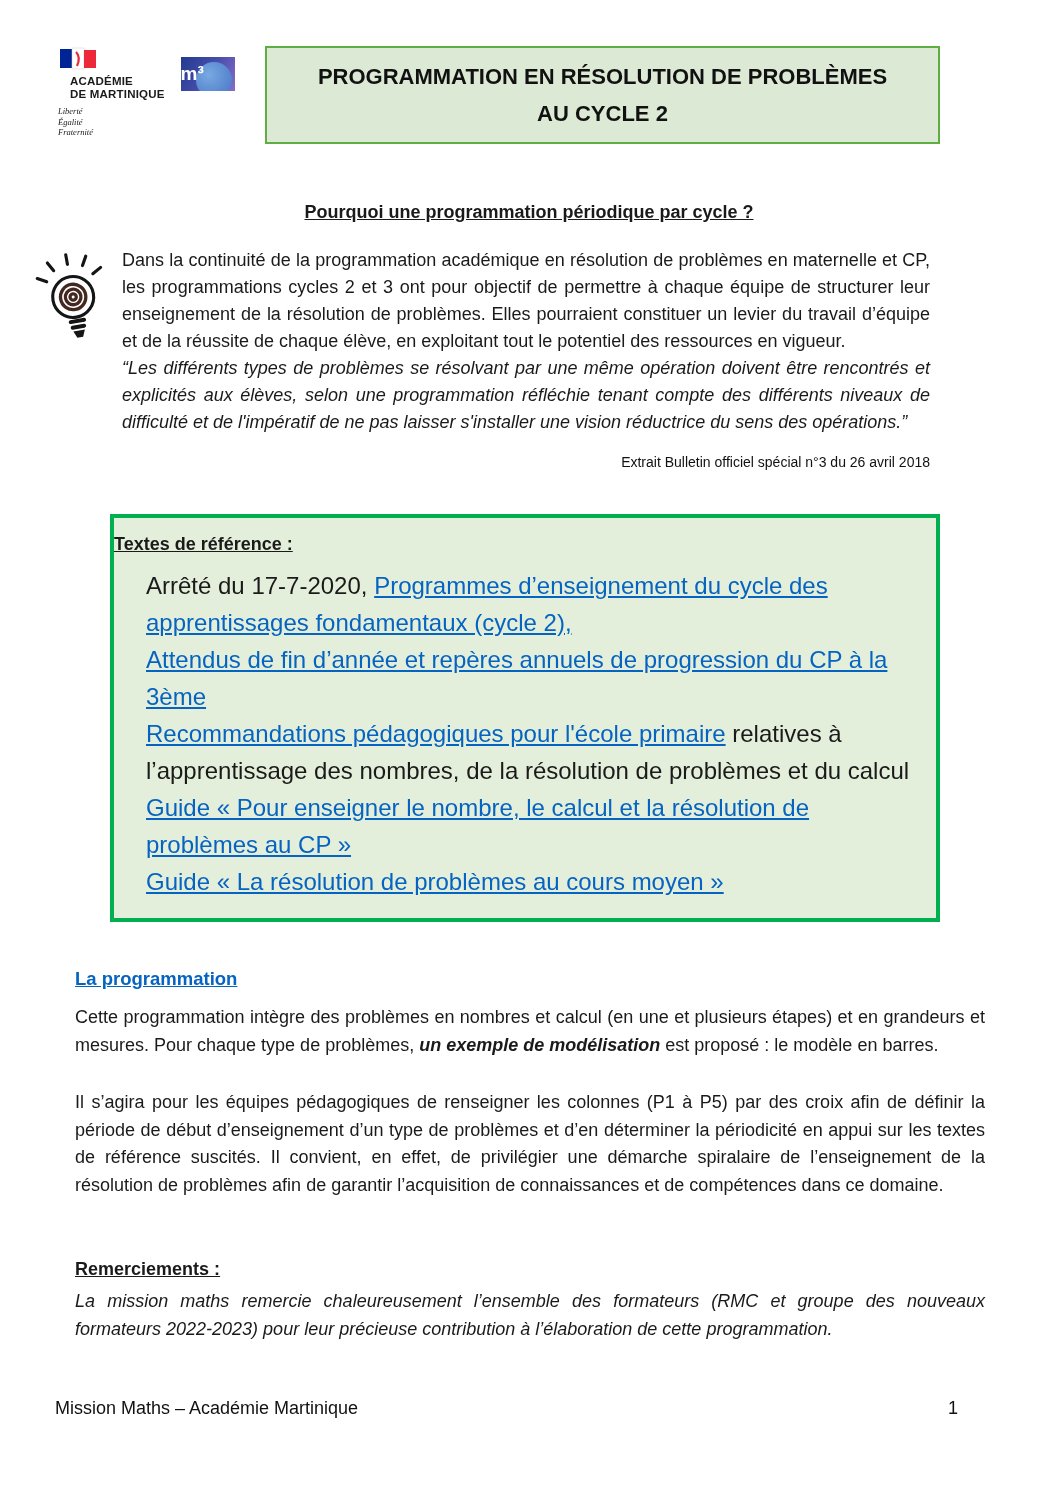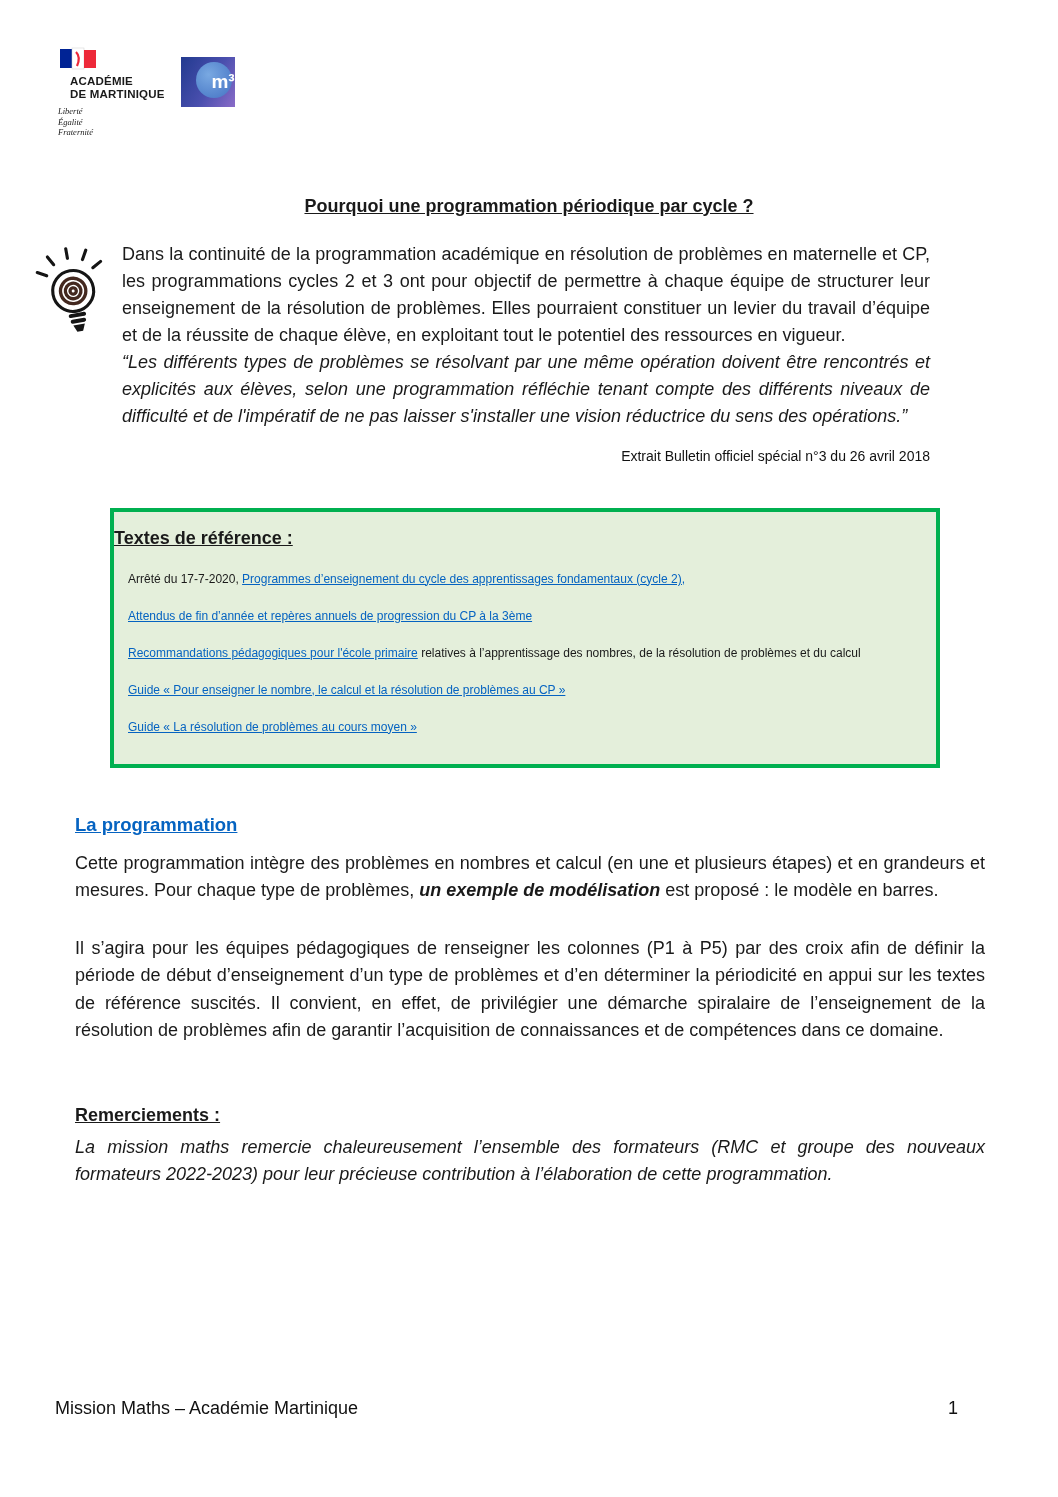--- a/index.html
+++ b/index.html
@@ -18,44 +18,44 @@
     overflow:hidden;color:#1a1a1a;
     font-family:"Liberation Sans", sans-serif;
   }
 
   
   .header{display:flex;align-items:flex-start;padding:46px 118px 0 58px;}
   .logo-area{display:flex;gap:16px;width:207px;flex:none;align-items:flex-start;}
   .flag-text-block{display:flex;flex-direction:column;}
   .acad-name{font-weight:bold;font-size:11.5px;line-height:13px;letter-spacing:.2px;margin-top:3px;margin-left:12px;}
   .motto{font-family:"Liberation Serif", serif;font-style:italic;font-size:8.5px;line-height:10.5px;margin-top:5px;color:#222;}
-  .m3-logo{position:relative;width:54px;height:50px;margin-top:11px;flex:none;
+  .m3-logo{position:relative;width:54px;height:34px;margin-top:11px;flex:none;
     background:linear-gradient(120deg,#223a8f 0%,#4a4fae 55%,#8a6cc8 100%);
-    display:flex;align-items:center;justify-content:flex-end;overflow:hidden;}
+    display:flex;align-items:center;justify-content:flex-start;overflow:hidden;}
   .m3-circle{position:absolute;right:3px;top:5px;width:36px;height:36px;border-radius:50%;
     background:radial-gradient(circle at 35% 35%,#7fb3e8,#3f74c4);opacity:.9;}
   .m3-text{position:relative;color:#fff;font-weight:bold;font-size:19px;}
   .title-box{flex:1;border:2px solid var(--title-box-border);background:var(--title-box-bg);
     text-align:center;padding:10px 8px;font-weight:bold;font-size:22px;line-height:37px;color:#111;}
 
   
   .intro-heading{margin:58px 75px 0;text-align:center;font-weight:bold;text-decoration:underline;font-size:18px;}
   .intro-row{display:flex;margin:24px 128px 0 34px;}
   .bulb-cell{width:88px;flex:none;padding-top:4px;}
   .bulb-cell svg{transform:rotate(-10deg);}
   .intro-text{flex:1;text-align:justify;font-size:18px;line-height:27px;}
   .intro-text p{margin:0;}
   .intro-text .quote{font-style:italic;}
   .source-line{margin:18px 128px 0 0;text-align:right;font-size:14px;color:#111;}
 
   
   .ref-box{margin:44px 118px 0 110px;border:4px solid var(--box-green-border);
     background:var(--box-green-bg);padding:16px 26px 18px 0;}
   .ref-title{font-weight:bold;text-decoration:underline;font-size:18px;}
-  .ref-items{margin:12px 0 0 14px;font-size:12px;line-height:37px;}
+  .ref-items{margin:12px 0 0 32px;font-size:24px;line-height:37px;}
   .ref-items p{margin:0;}
   a.ref-link{color:var(--link-blue);text-decoration:underline;cursor:pointer;}
 
   
   .section-heading-blue{margin:46px 75px 0;font-weight:bold;text-decoration:underline;
     color:var(--heading-blue);font-size:18.5px;}
   .body-par{margin:14px 73px 0 75px;text-align:justify;font-size:18px;line-height:27.5px;}
   .par-gap{margin-top:30px;}
   .bold-italic{font-weight:bold;font-style:italic;}
   .remerciements-heading{margin:60px 75px 0;font-weight:bold;text-decoration:underline;font-size:18px;}
@@ -86,20 +86,24 @@
         <div class="motto">
           <div>Liberté</div>
           <div>Égalité</div>
           <div>Fraternité</div>
         </div>
       </div>
       <div class="m3-logo">
         <div class="m3-circle"></div>
         <span class="m3-text">m³</span>
       </div>
+    </div>
+    <div class="title-box">
+      <div>PROGRAMMATION EN RÉSOLUTION DE PROBLÈMES</div>
+      <div>AU CYCLE 2</div>
     </div>
   </div>
 
   <div class="intro-heading">Pourquoi une programmation périodique par cycle ?</div>
 
   <div class="intro-row">
     <div class="bulb-cell">
       <svg width="78" height="90" viewBox="0 0 80 92">
         <g stroke="#151515" stroke-width="3.2" fill="none" stroke-linecap="round">
           <line x1="40" y1="3" x2="40" y2="13"></line>

